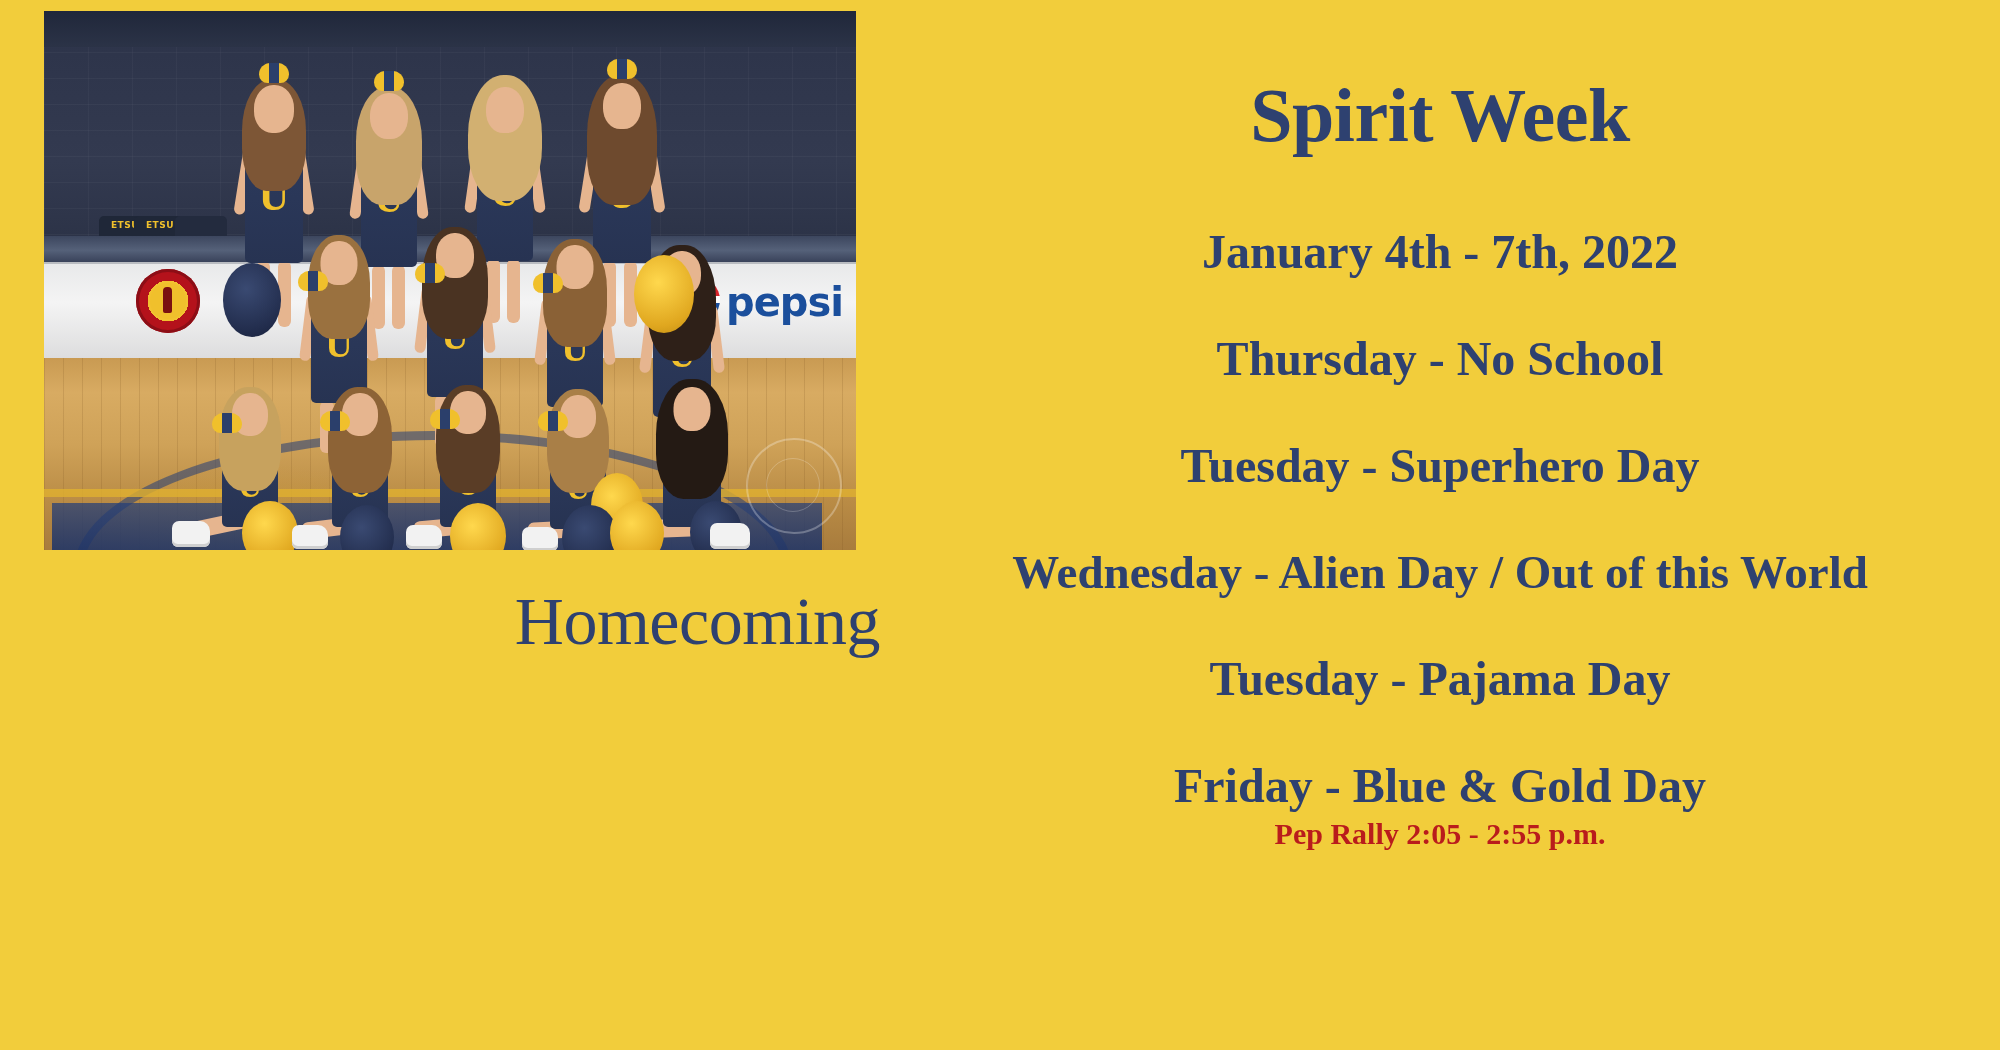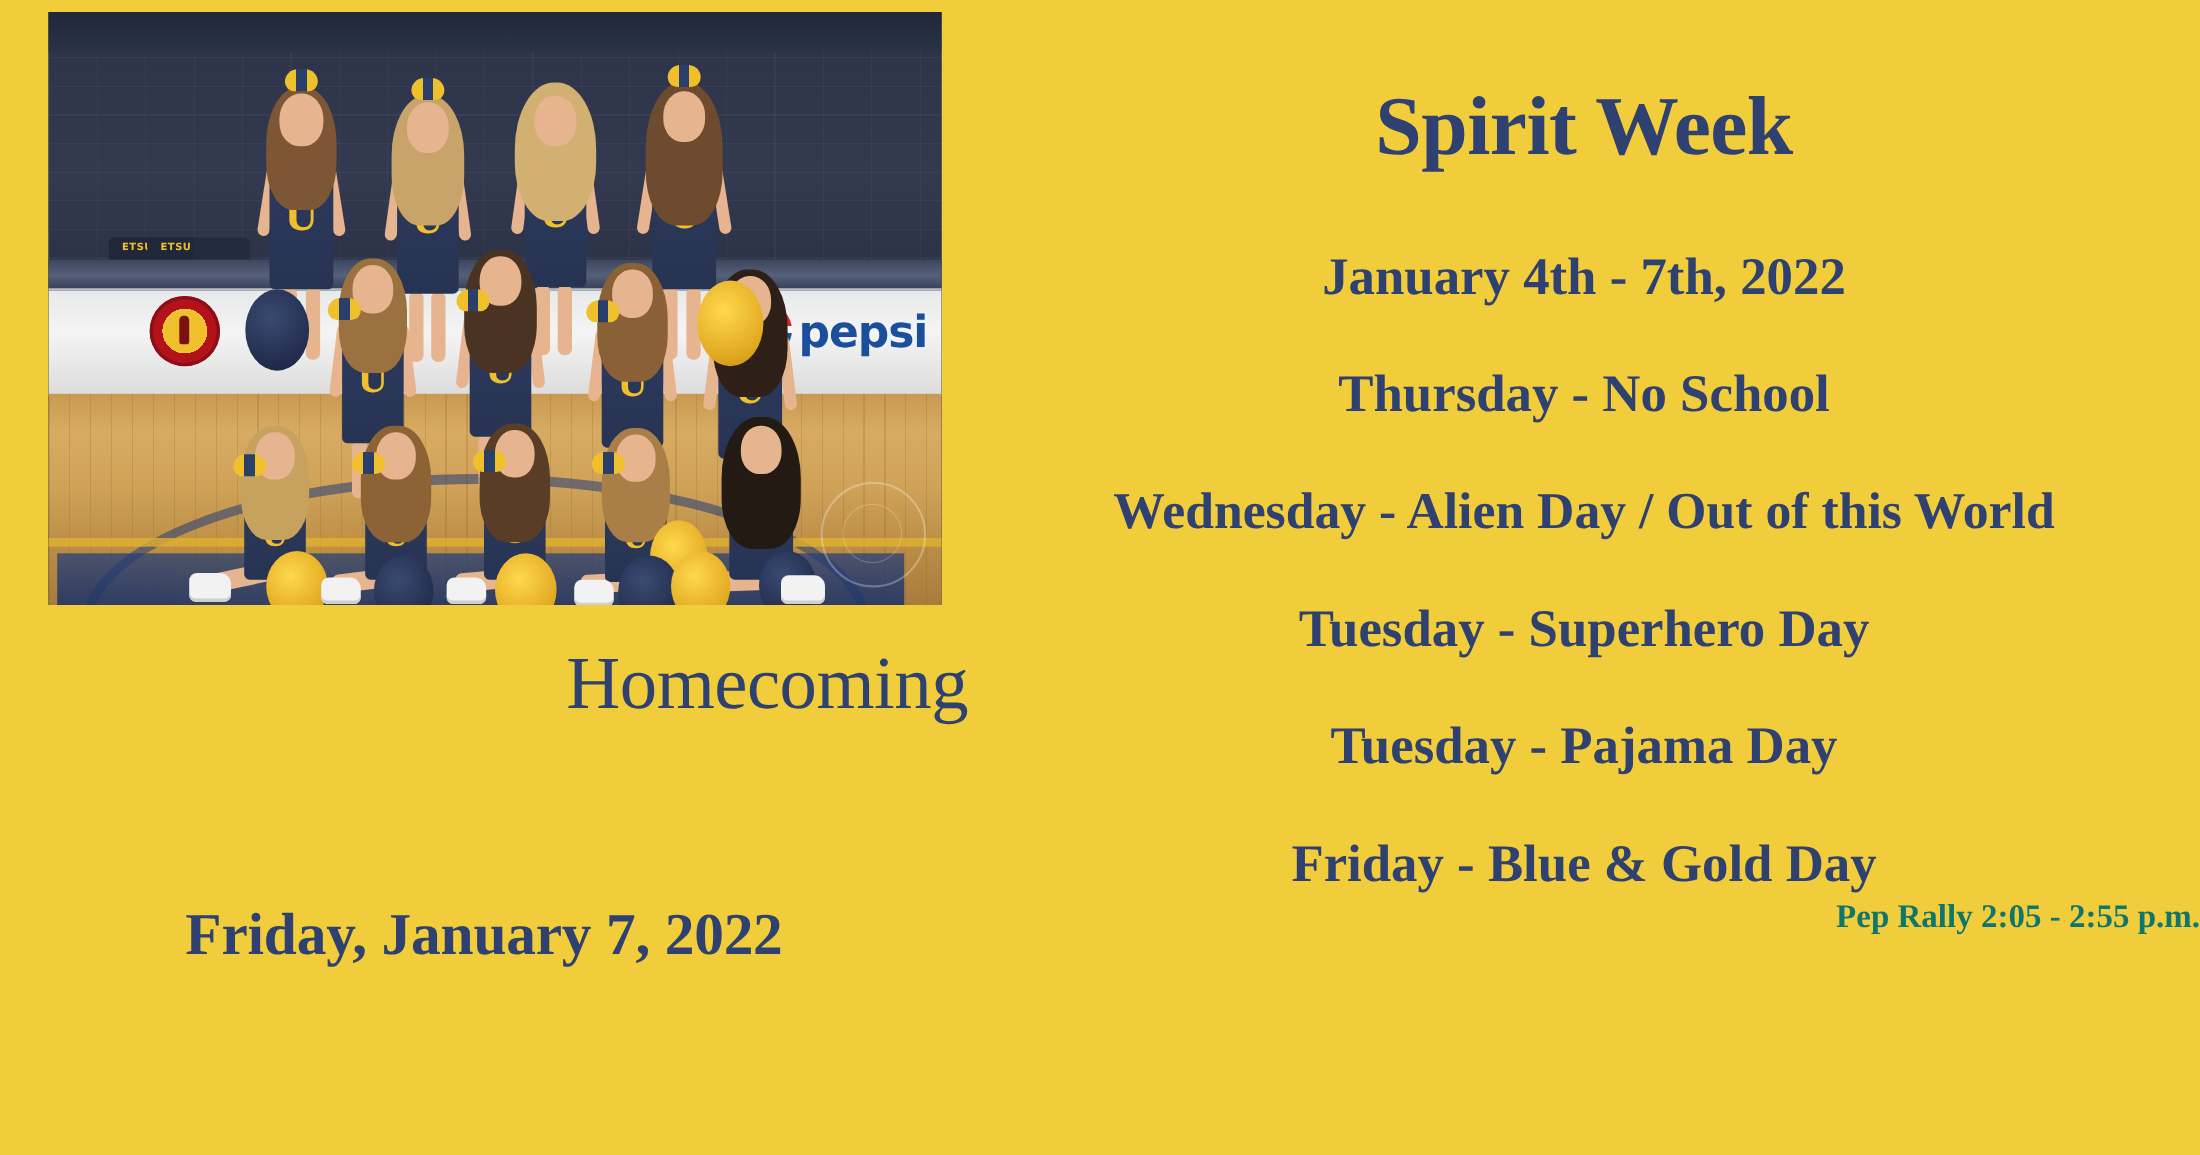--- a/index.html
+++ b/index.html
@@ -265,22 +265,21 @@
   .si-monday    { margin-top: 52px; font-size: 48px; }
   .si-tuesday   { margin-top: 52px; font-size: 48px; }
   .si-wednesday { margin-top: 52px; font-size: 47px; }
   .si-thursday  { margin-top: 52px; font-size: 48px; }
   .si-friday    { margin-top: 52px; font-size: 48px; }
 
   .si-subnote {
     margin-top: 4px;
     font-size: 30px;
     font-weight: 700;
-    color: #0f766e;
-    text-align: right;
+    color: #b91c1c;
   }
 </style>
 </head>
 <body>
 
 <div id="flyer">
 
   <div id="left-column">
 
     <div id="team-photo">
@@ -496,31 +495,30 @@
         <div class="shoe" style="left:66px; top:146px; width:40px; height:26px;"></div>
       </div>
 
       <div class="ph-layer ph-watermark"></div>
     </div>
 
     <div id="homecoming-heading">
       <span>Homecoming</span>
     </div>
 
-    <div id="homecoming-date">Friday, January 7, 2022</div>
   </div>
 
   <div id="right-column">
 
     <div id="spirit-week-title">Spirit Week</div>
 
     <div id="schedule-list">
       <div class="schedule-item si-date">January 4th - 7th, 2022</div>
       <div class="schedule-item si-monday">Thursday - No School</div>
+      <div class="schedule-item si-tuesday">Tuesday - Superhero Day</div>
       <div class="schedule-item si-wednesday">Wednesday - Alien Day / Out of this World</div>
-      <div class="schedule-item si-tuesday">Tuesday - Superhero Day</div>
       <div class="schedule-item si-thursday">Tuesday - Pajama Day</div>
       <div class="schedule-item si-friday">Friday - Blue &amp; Gold Day</div>
       <div class="si-subnote">Pep Rally 2:05 - 2:55 p.m.</div>
     </div>
   </div>
 
 </div>
 
 </body></html>

